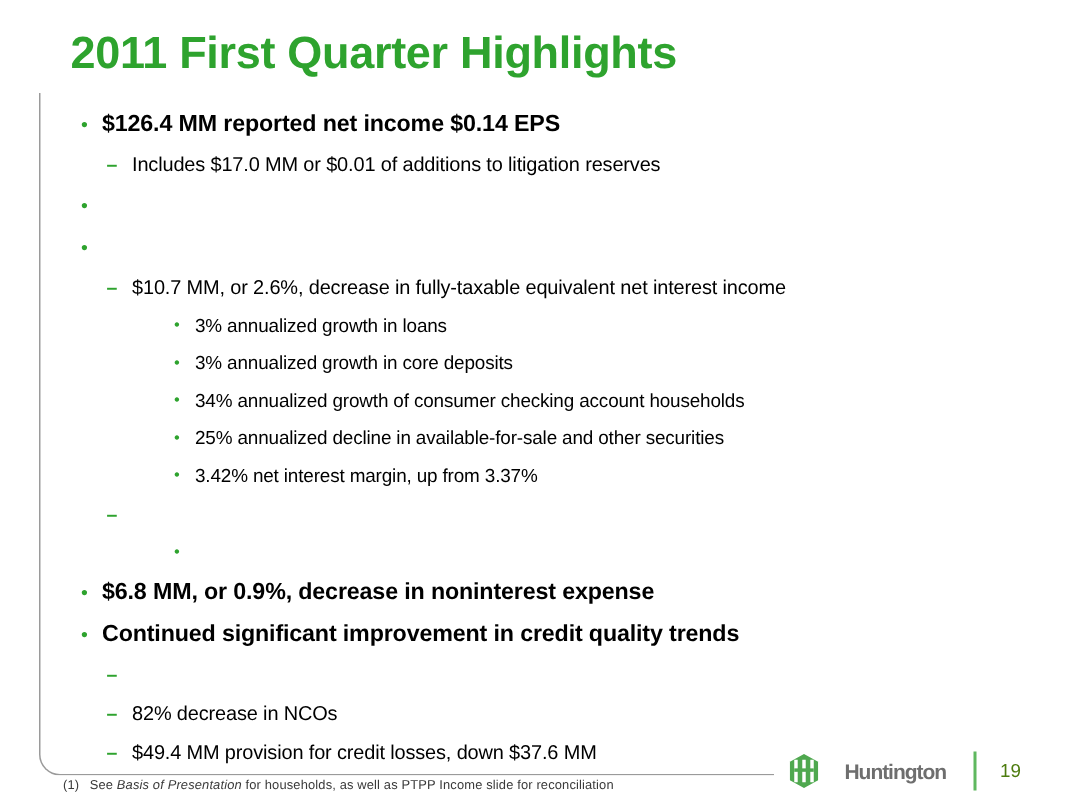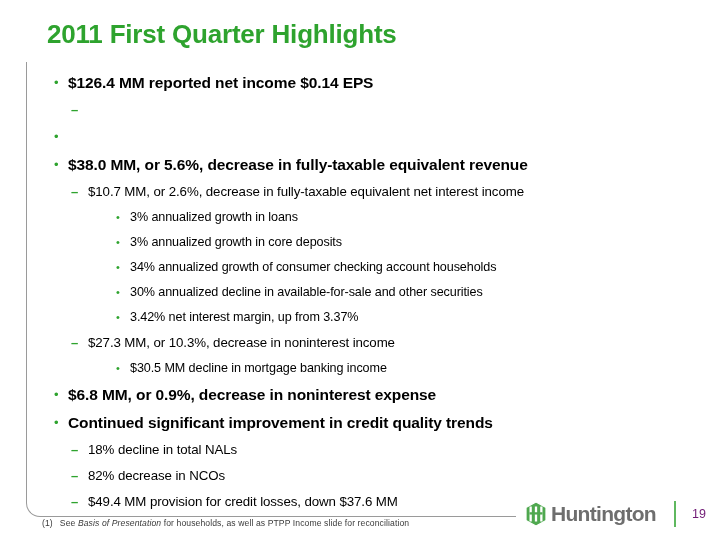--- a/index.html
+++ b/index.html
@@ -22,21 +22,21 @@
     width: 720px;
     height: 540px;
     background: #ffffff;
   }
 
   
   .slide-title {
     position: absolute;
     left: 47px;
     top: 19px;
-    font-size: 26px;
+    font-size: 30px;
     font-weight: bold;
     color: #2EA32E;
     letter-spacing: -0.2px;
     white-space: nowrap;
   }
 
   
   .rail {
     position: absolute;
     left: 26px;
@@ -143,106 +143,104 @@
     align-items: center;
     height: 28px;
   }
   .logo-mark {
     width: 22px;
     height: 24px;
     flex: 0 0 auto;
     margin-right: 4px;
   }
   .wordmark {
-    font-size: 21px;
+    font-size: 14px;
     font-weight: bold;
     color: #6E6E6E;
     letter-spacing: -0.7px;
     line-height: 24px;
+    margin-left: 12px;
   }
   .brand-sep {
     width: 2px;
     height: 26px;
     background: #5FB85F;
     margin: 0 16px 0 18px;
     flex: 0 0 auto;
   }
   .page-num {
     font-size: 12.5px;
-    color: #701a75;
+    color: #4d7c0f;
     line-height: 24px;
   }
 </style>
 </head>
 <body>
 
 <div class="slide">
 
   <div class="slide-title">2011 First Quarter Highlights</div>
 
   <div class="rail"></div>
 
   <div class="body">
       <div class="line lvl1">
         <span class="mark">•</span>
         <span class="txt">$126.4 MM reported net income $0.14 EPS</span>
       </div>
       <div class="line lvl2">
         <span class="mark">–</span>
-      </div>
-      <div class="line lvl1">
-        <span class="mark">•</span>
-      </div>
-      <div class="line lvl1">
-        <span class="mark">•</span>
-        <span class="txt">$38.0 MM, or 5.6%, decrease in fully-taxable equivalent revenue</span>
+        <span class="txt">Includes $17.0 MM or $0.01 of additions to litigation reserves</span>
+      </div>
+      <div class="line lvl1">
+        <span class="mark">•</span>
+      </div>
+      <div class="line lvl1">
+        <span class="mark">•</span>
       </div>
       <div class="line lvl2">
         <span class="mark">–</span>
         <span class="txt">$10.7 MM, or 2.6%, decrease in fully-taxable equivalent net interest income</span>
       </div>
       <div class="line lvl3">
         <span class="mark">•</span>
         <span class="txt">3% annualized growth in loans</span>
       </div>
       <div class="line lvl3">
         <span class="mark">•</span>
         <span class="txt">3% annualized growth in core deposits</span>
       </div>
       <div class="line lvl3">
         <span class="mark">•</span>
         <span class="txt">34% annualized growth of consumer checking account households</span>
       </div>
       <div class="line lvl3">
         <span class="mark">•</span>
-        <span class="txt">30% annualized decline in available-for-sale and other securities</span>
+        <span class="txt">25% annualized decline in available-for-sale and other securities</span>
       </div>
       <div class="line lvl3">
         <span class="mark">•</span>
         <span class="txt">3.42% net interest margin, up from 3.37%</span>
       </div>
       <div class="line lvl2">
         <span class="mark">–</span>
-        <span class="txt">$27.3 MM, or 10.3%, decrease in noninterest income</span>
-      </div>
-      <div class="line lvl3">
-        <span class="mark">•</span>
-        <span class="txt">$30.5 MM decline in mortgage banking income</span>
+      </div>
+      <div class="line lvl3">
+        <span class="mark">•</span>
       </div>
       <div class="line lvl1">
         <span class="mark">•</span>
         <span class="txt">$6.8 MM, or 0.9%, decrease in noninterest expense</span>
       </div>
       <div class="line lvl1">
         <span class="mark">•</span>
         <span class="txt">Continued significant improvement in credit quality trends</span>
       </div>
       <div class="line lvl2">
         <span class="mark">–</span>
-        <span class="txt">18% decline in total NALs</span>
       </div>
       <div class="line lvl2">
         <span class="mark">–</span>
         <span class="txt">82% decrease in NCOs</span>
       </div>
       <div class="line lvl2">
         <span class="mark">–</span>
         <span class="txt">$49.4 MM provision for credit losses, down $37.6 MM</span>
       </div>
     </div>

